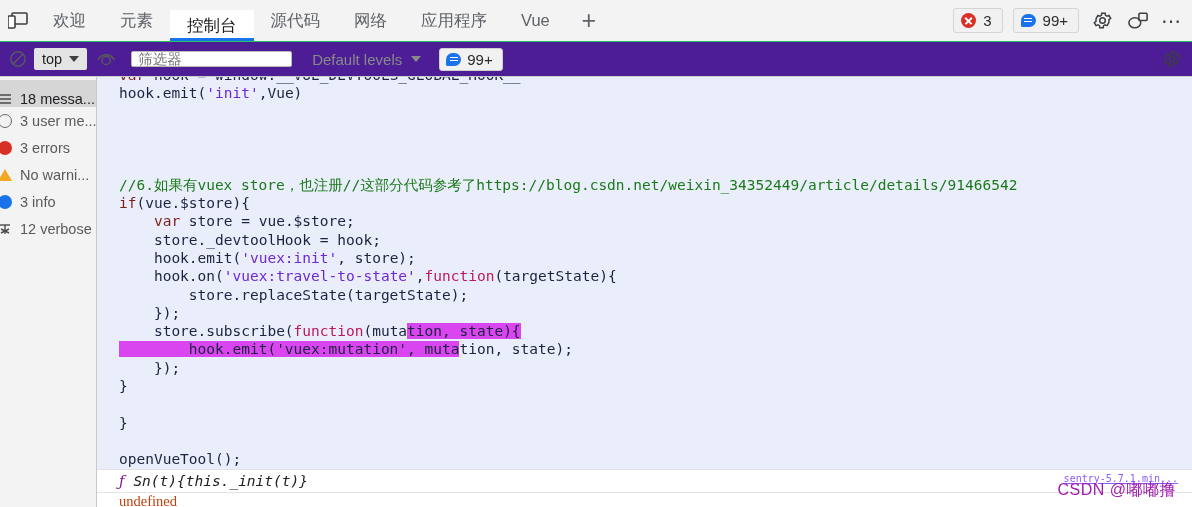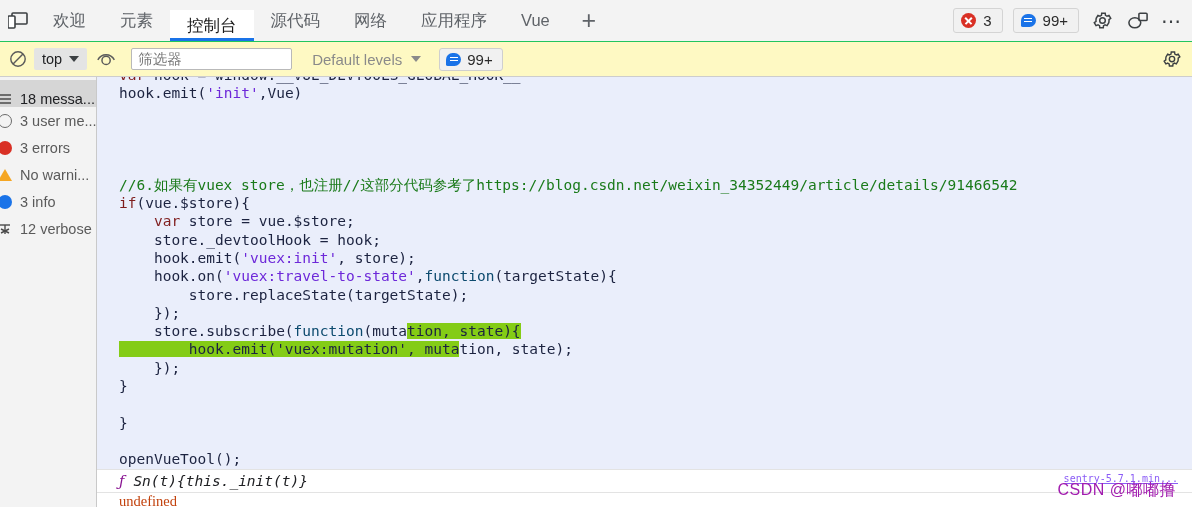--- a/index.html
+++ b/index.html
@@ -127,21 +127,21 @@
   .dots-more {
     font-size: 20px;
     letter-spacing: 1px;
     color: #3c4043;
     padding-right: 2px;
   }
 
   
   .console-toolbar {
     height: 35px;
-    background: #fef9c3;
+    background: #4c1d95;
     border-bottom: 1px solid #cdcdcd;
     display: flex;
     align-items: center;
     padding-left: 4px;
     box-sizing: border-box;
   }
   .tb-icon {
     width: 28px; height: 26px;
     display: flex; align-items: center; justify-content: center;
     color: #5a5a5a;
@@ -158,21 +158,21 @@
     margin-left: 2px;
   }
   .caret {
     width: 0; height: 0;
     border-left: 5px solid transparent;
     border-right: 5px solid transparent;
     border-top: 6px solid #3c4043;
   }
   .filter-input {
     width: 161px;
-    height: 22px;
+    height: 16px;
     margin-left: 10px;
     background: #ffffff;
     border: 1px solid #b9b9b9;
     border-radius: 2px;
     font-size: 14.5px;
     color: #202124;
     padding: 0 6px;
     box-sizing: border-box;
     font-family: "Liberation Sans", sans-serif;
     outline: none;
@@ -275,22 +275,22 @@
     color: #1c2340;
     white-space: pre;
     padding-left: 22px;
     padding-top: 0px;
     box-sizing: border-box;
   }
   .code-block .ln { display: block; height: 18.3px; }
   .kw   { color: #7f1d1d; }
   .str  { color: #6d28d9; }
   .cmt  { color: #1a7a1a; }
-  .fn   { color: #0c4a6e; }
-  .sel  { background: #84cc16; }
+  .fn   { color: #be185d; }
+  .sel  { background: #d946ef; }
 
   .result-row {
     border-top: 1px solid #e3e3e3;
     border-bottom: 1px solid #e3e3e3;
     height: 24px;
     display: flex;
     align-items: center;
     padding-left: 22px;
     font-family: "DejaVu Sans Mono", monospace;
     font-size: 14.5px;

